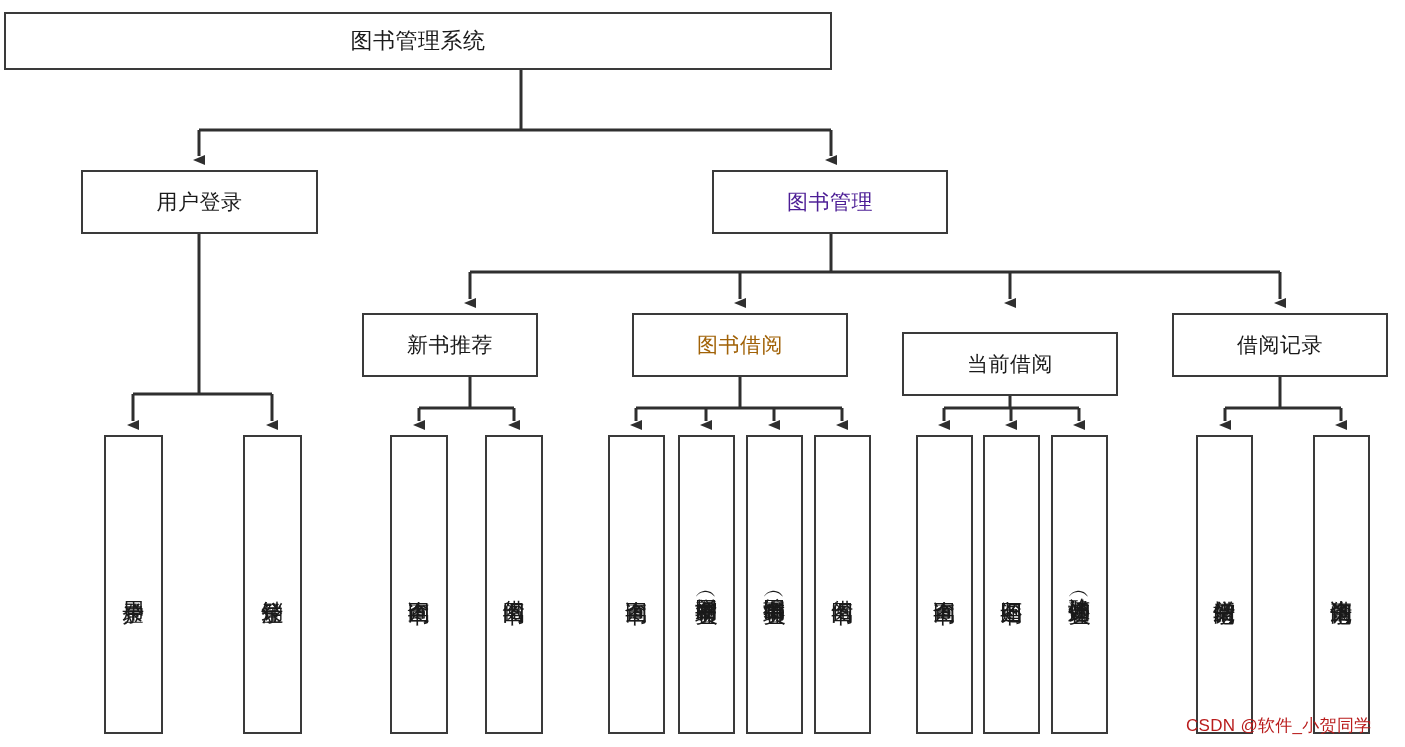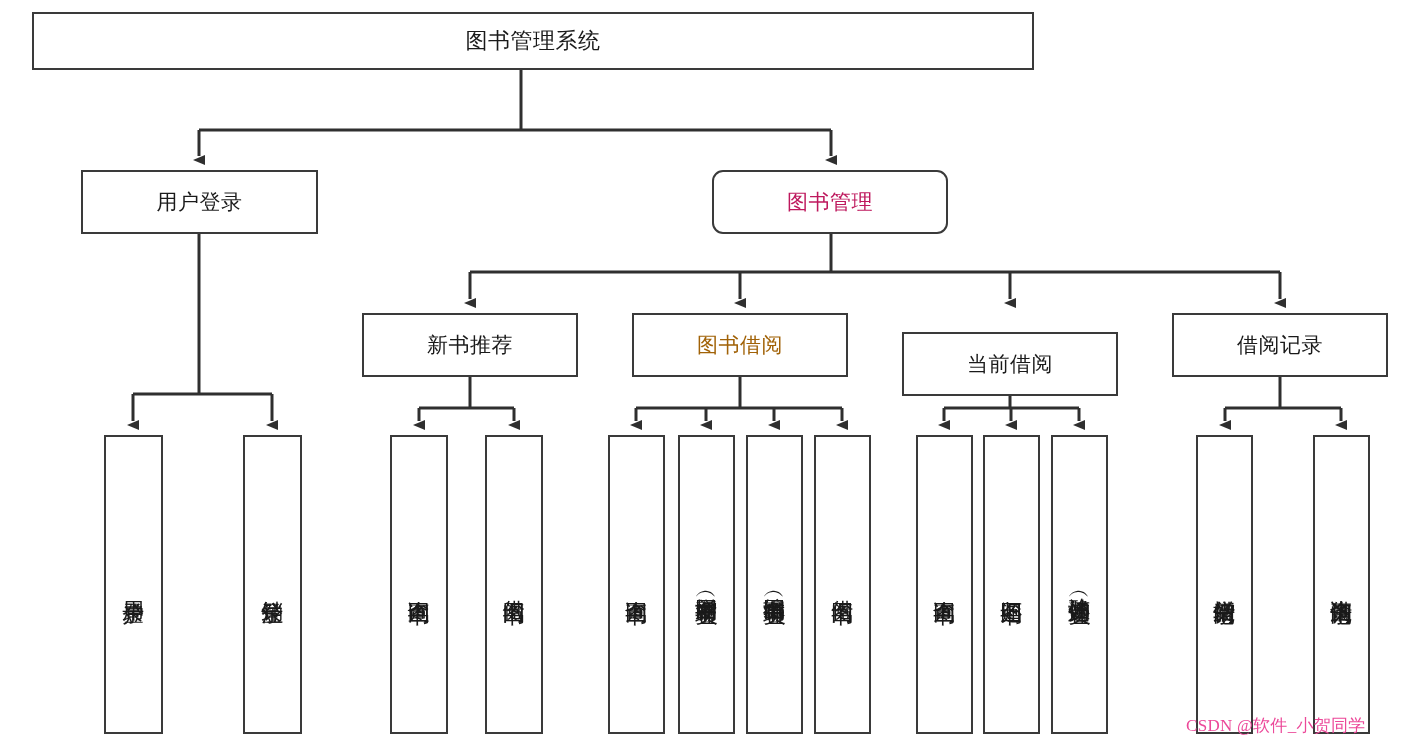--- a/index.html
+++ b/index.html
@@ -123,32 +123,32 @@
       <path d="M1011,408 L1011,421" marker-end="url(#arrow)"></path>
       <path d="M1079,408 L1079,421" marker-end="url(#arrow)"></path>
 
       <path d="M1280,377 L1280,408"></path>
       <path d="M1225,408 L1341,408"></path>
       <path d="M1225,408 L1225,421" marker-end="url(#arrow)"></path>
       <path d="M1341,408 L1341,421" marker-end="url(#arrow)"></path>
     </g>
   </svg>
 
-  <div class="node h root" style="left: 32px; top: 12px; width: 1002px; height: 58px; border-color: rgb(58, 58, 58); background: rgb(255, 255, 255); color: rgb(26, 26, 26);">
+  <div class="node h root" style="left: 4px; top: 12px; width: 828px; height: 58px; border-color: rgb(58, 58, 58); background: rgb(255, 255, 255); color: rgb(26, 26, 26);">
     <span class="label">图书管理系统</span>
   </div>
 
   <div class="node h" style="left: 81px; top: 170px; width: 237px; height: 64px; border-color: rgb(58, 58, 58); background: rgb(255, 255, 255); color: rgb(26, 26, 26);">
     <span class="label">用户登录</span>
   </div>
-  <div class="node h" style="left: 712px; top: 170px; width: 236px; height: 64px; border-color: rgb(58, 58, 58); background: rgb(255, 255, 255); color: #be185d; border-radius: 11px;">
+  <div class="node h" style="left: 712px; top: 170px; width: 236px; height: 64px; border-color: rgb(58, 58, 58); background: rgb(255, 255, 255); color: #4c1d95;">
     <span class="label">图书管理</span>
   </div>
 
-  <div class="node h" style="left: 362px; top: 313px; width: 216px; height: 64px; border-color: rgb(58, 58, 58); background: rgb(255, 255, 255); color: rgb(26, 26, 26);">
+  <div class="node h" style="left: 362px; top: 313px; width: 176px; height: 64px; border-color: rgb(58, 58, 58); background: rgb(255, 255, 255); color: rgb(26, 26, 26);">
     <span class="label">新书推荐</span>
   </div>
   <div class="node h" style="left: 632px; top: 313px; width: 216px; height: 64px; border-color: rgb(58, 58, 58); background: rgb(255, 255, 255); color: #a16207;">
     <span class="label">图书借阅</span>
   </div>
   <div class="node h" style="left: 902px; top: 313px; width: 216px; height: 64px; border-color: rgb(58, 58, 58); background: rgb(255, 255, 255); color: rgb(26, 26, 26); margin-top: 19px;">
     <span class="label">当前借阅</span>
   </div>
   <div class="node h" style="left: 1172px; top: 313px; width: 216px; height: 64px; border-color: rgb(58, 58, 58); background: rgb(255, 255, 255); color: rgb(26, 26, 26); justify-content: center;">
     <span class="label">借阅记录</span>
@@ -187,15 +187,15 @@
   <div class="node v" style="left: 1051px; top: 435px; width: 57px; height: 299px; border-color: rgb(58, 58, 58); background: rgb(255, 255, 255); color: rgb(26, 26, 26);">
     <span class="label">确认归还（管理员）</span>
   </div>
   <div class="node v" style="left: 1196px; top: 435px; width: 57px; height: 299px; border-color: rgb(58, 58, 58); background: rgb(255, 255, 255); color: rgb(26, 26, 26);">
     <span class="label">新增借阅记录</span>
   </div>
   <div class="node v" style="left: 1313px; top: 435px; width: 57px; height: 299px; border-color: rgb(58, 58, 58); background: rgb(255, 255, 255); color: rgb(26, 26, 26);">
     <span class="label">查询借阅记录</span>
   </div>
 
-  <div class="watermark" style="color: #ec4899; font-family: Liberation Serif, serif;">CSDN @软件_小贺同学</div>
+  <div class="watermark" style="color: #b91c1c;">CSDN @软件_小贺同学</div>
 
 </div>
 
 </body></html>

